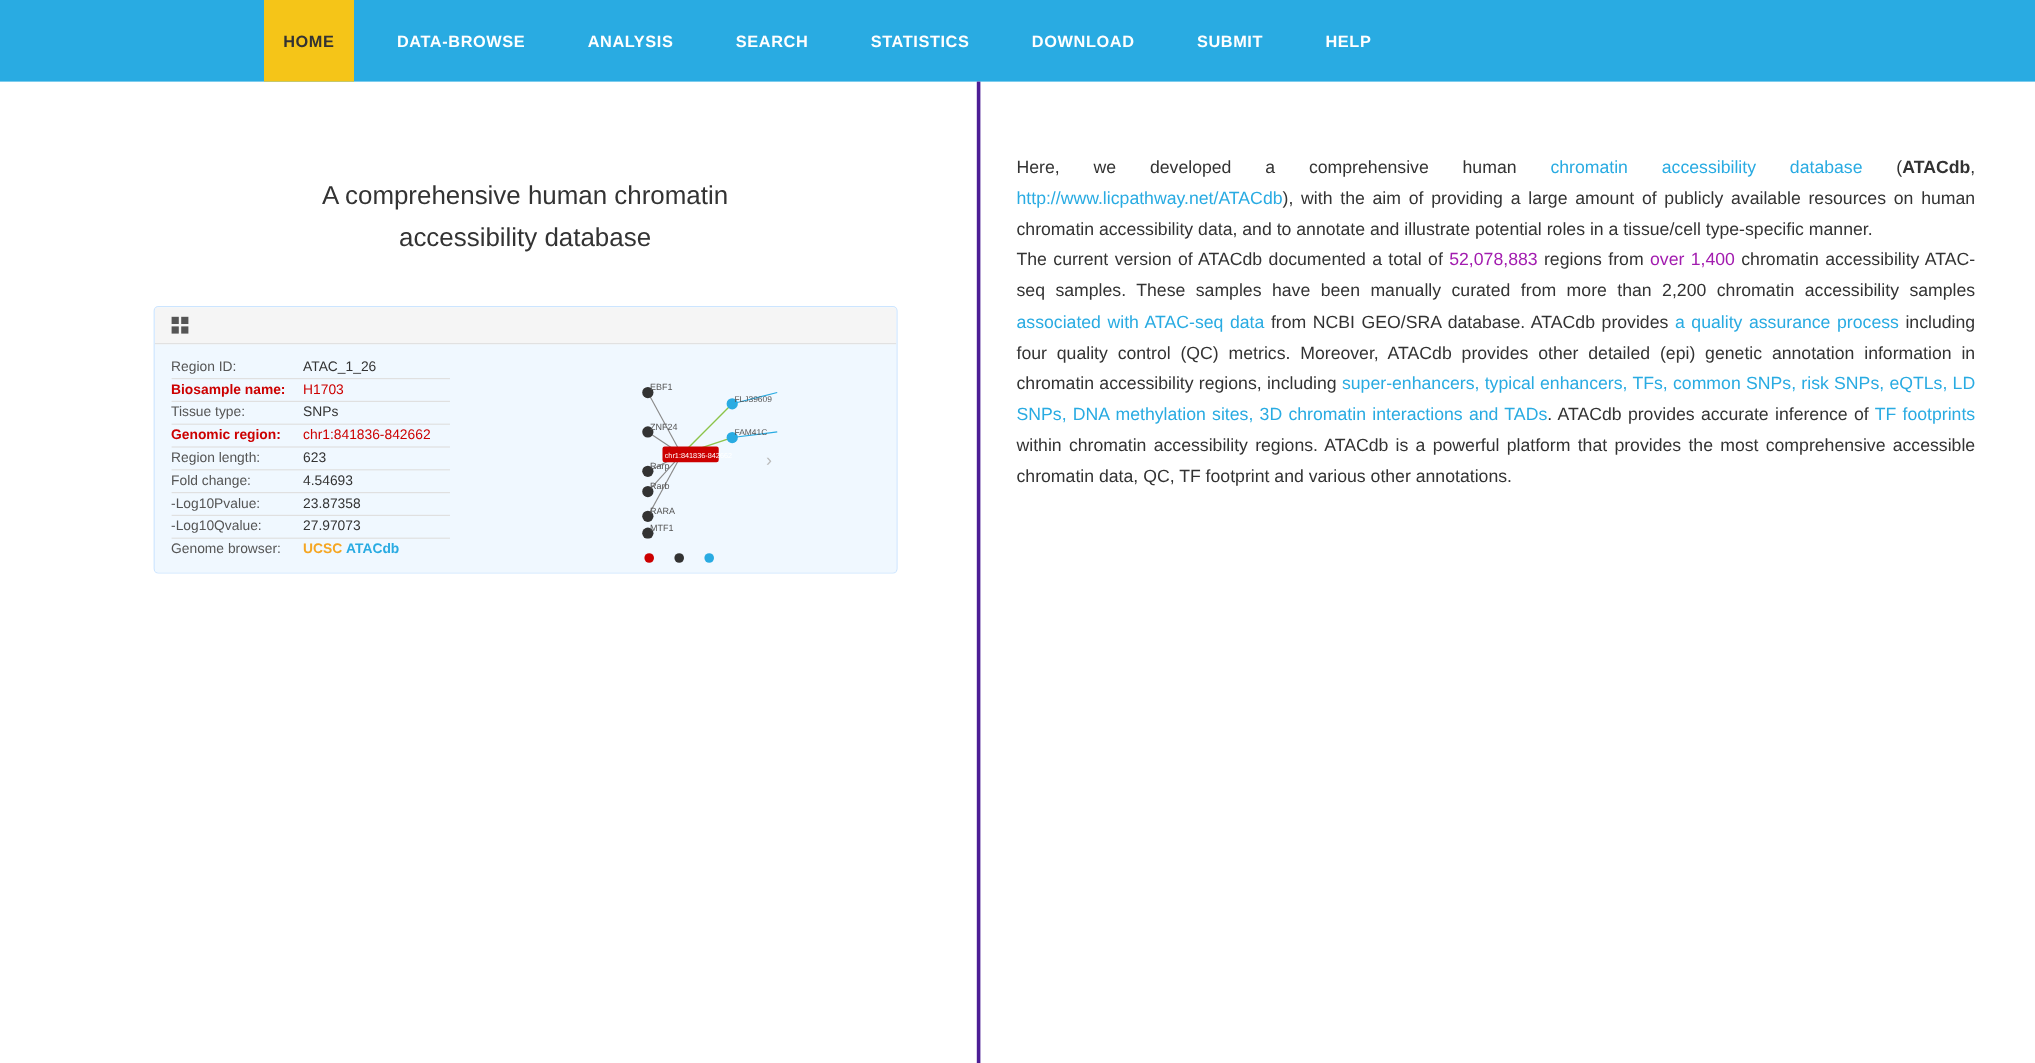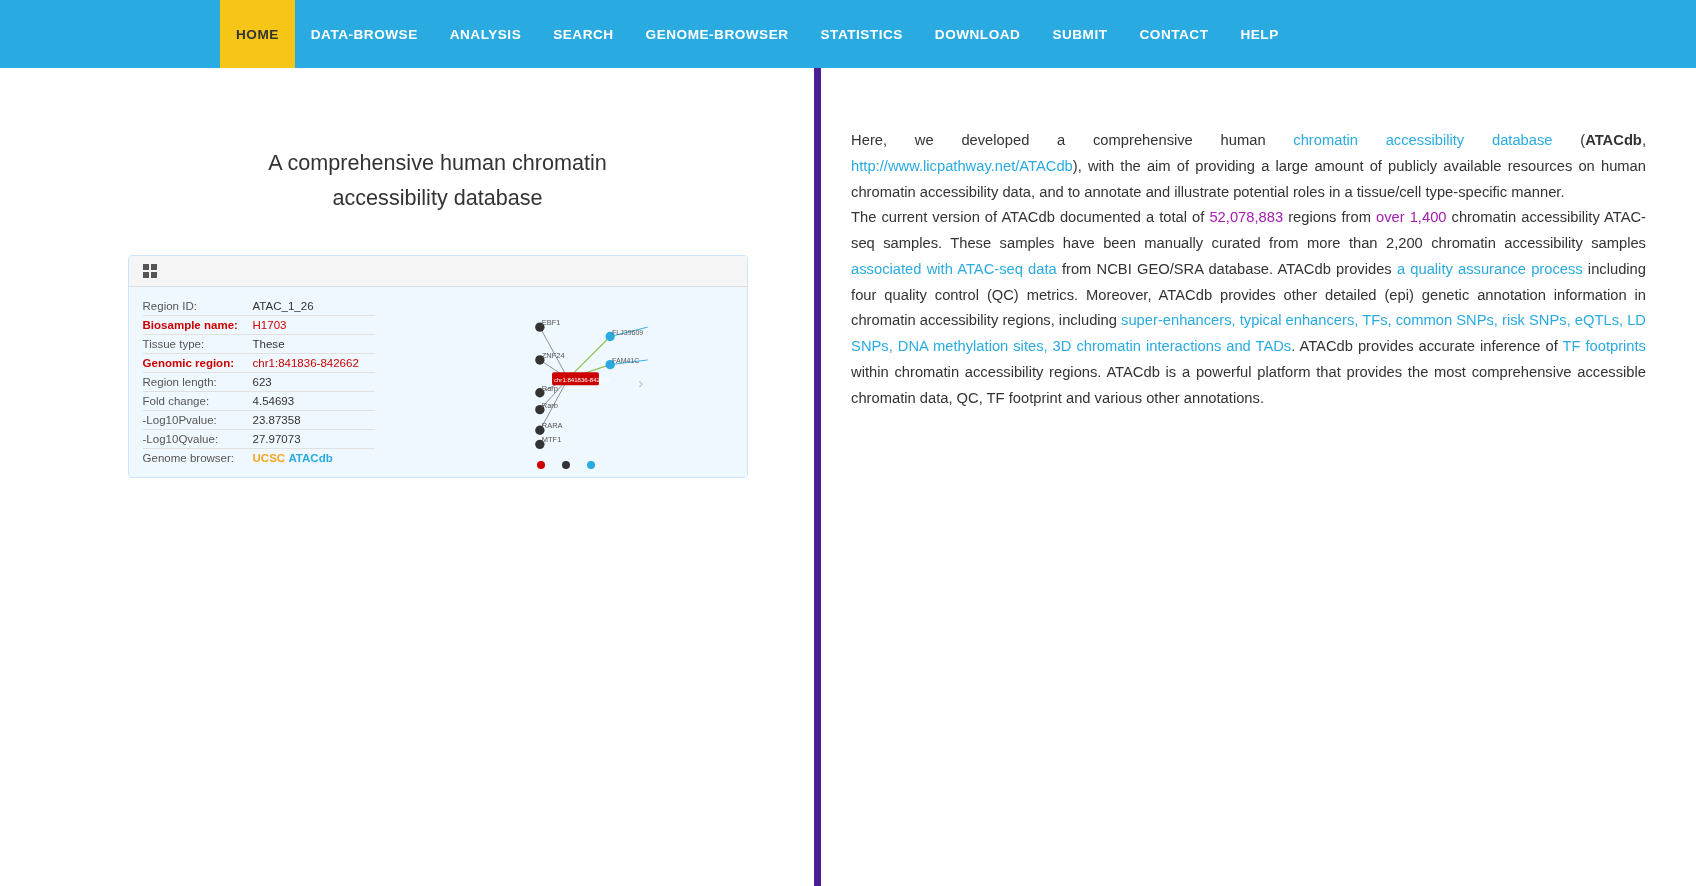--- a/index.html
+++ b/index.html
@@ -25,20 +25,21 @@
     }
     #logo-db {
       font-size: 2rem;
       font-weight: bold;
       color: #fff;
     }
     #nav {
       display: flex;
       align-items: stretch;
       flex: 1;
+      gap: 20px;
     }
     .nav-item {
       display: flex;
       align-items: center;
       padding: 0 16px;
       color: #fff;
       font-size: 0.85rem;
       font-weight: bold;
       cursor: pointer;
       letter-spacing: 0.5px;
@@ -168,21 +169,21 @@
     .legend-dot {
       width: 8px;
       height: 8px;
       border-radius: 50%;
     }
 
     
     #right-panel {
       width: 52%;
       padding: 40px 50px 40px 30px;
-      border-left: 7px solid #4c1d95;
+      border-left: 3px solid #4c1d95;
     }
     #what-is-title {
       font-size: 1.8rem;
       font-weight: 400;
       color: #333;
       text-align: center;
       margin-bottom: 20px;
     }
     #description {
       font-size: 0.92rem;
@@ -200,25 +201,23 @@
   <div id="logo-area">
     <span id="logo-atac"></span>
       <span id="logo-db"></span>
   </div>
   <nav id="nav">
 
   <a href="#" class="nav-item active">HOME</a>
       <a href="#" class="nav-item">DATA-BROWSE</a>
       <a href="#" class="nav-item">ANALYSIS</a>
       <a href="#" class="nav-item">SEARCH</a>
-      <a href="#" class="nav-item">GENOME-BROWSER</a>
       <a href="#" class="nav-item">STATISTICS</a>
       <a href="#" class="nav-item">DOWNLOAD</a>
       <a href="#" class="nav-item">SUBMIT</a>
-      <a href="#" class="nav-item">CONTACT</a>
       <a href="#" class="nav-item">HELP</a>
     </nav>
 </div>
 
 <div id="main">
 
   <div id="left-panel">
     <div style="text-align:center; margin-bottom: 10px;">
       <span id="site-title" style="font-size:3.5rem; font-weight:300; color:#333;">
         <span></span>
@@ -243,21 +242,21 @@
         <div class="rt-row">
               <span class="rt-label">Region ID:</span>
               <span class="rt-value">ATAC_1_26</span>
             </div>
             <div class="rt-row">
               <span class="rt-label red">Biosample name:</span>
               <span class="rt-value red">H1703</span>
             </div>
             <div class="rt-row">
               <span class="rt-label">Tissue type:</span>
-              <span class="rt-value">These</span>
+              <span class="rt-value">SNPs</span>
             </div>
             <div class="rt-row">
               <span class="rt-label red">Genomic region:</span>
               <span class="rt-value red">chr1:841836-842662</span>
             </div>
             <div class="rt-row">
               <span class="rt-label">Region length:</span>
               <span class="rt-value">623</span>
             </div>
             <div class="rt-row">

